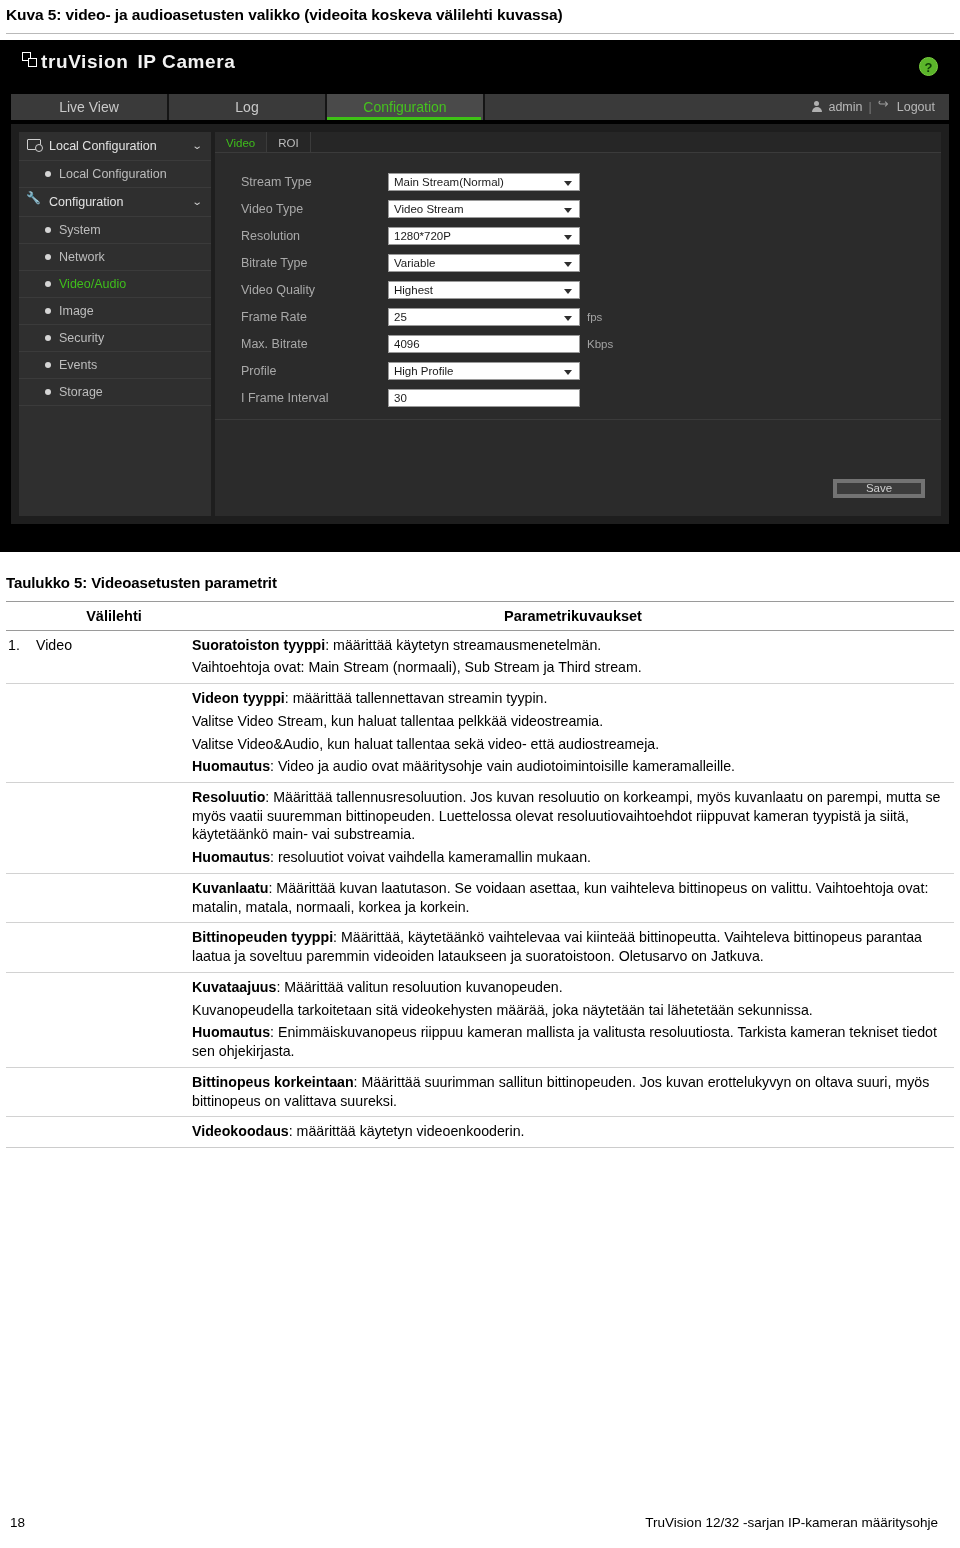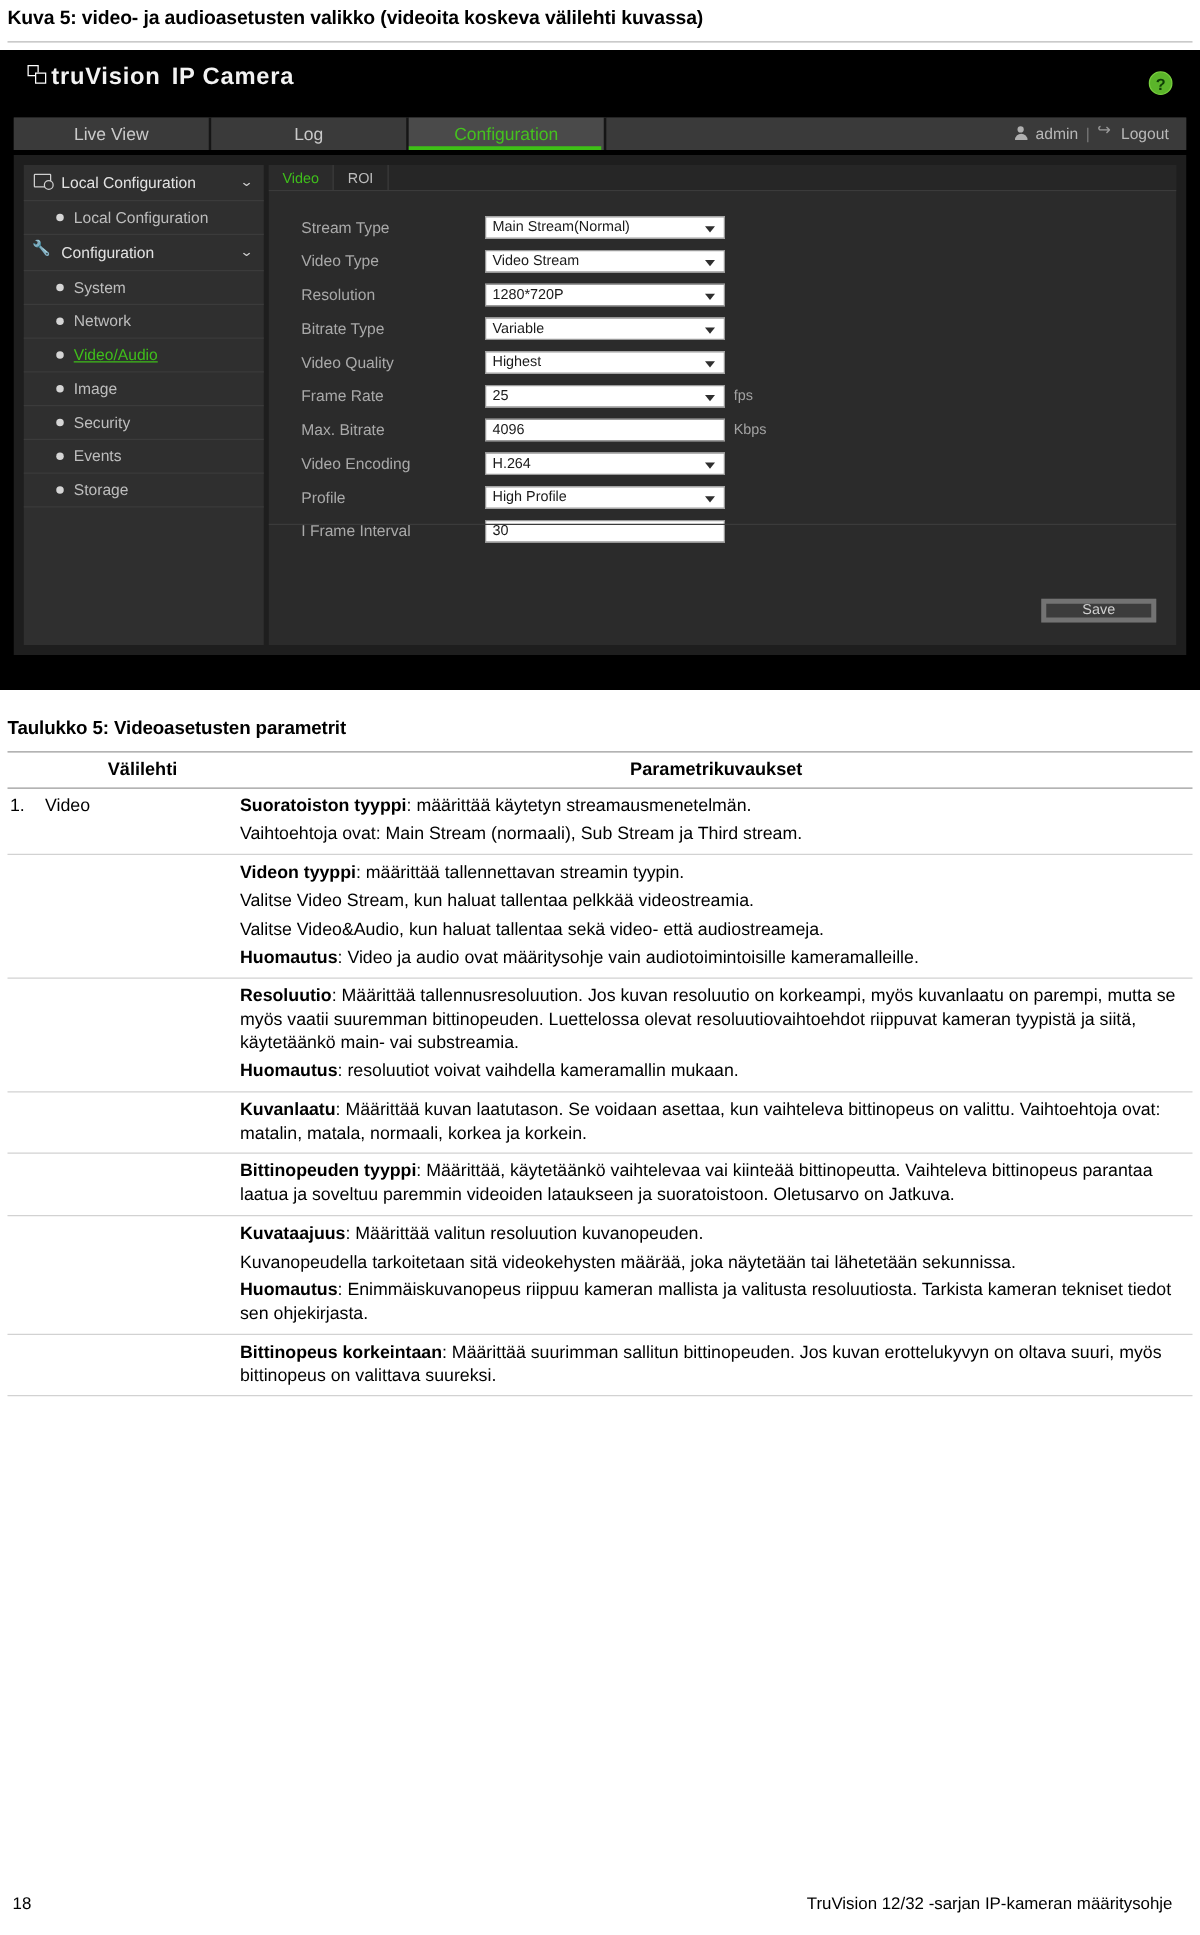--- a/index.html
+++ b/index.html
@@ -175,21 +175,21 @@
     display:flex; align-items:center;
     padding:6px 10px 6px 26px;
     color:#bdbdbd;
     font-size:12.5px;
     border-bottom:1px solid #3b3b3b;
   }
   .side-item .dot {
     width:6px; height:6px; border-radius:50%;
     background:#d5d5d5; margin-right:8px; flex:0 0 6px;
   }
-  .side-item.active { color:#3fbe1b;text-decoration:underline; }
+  .side-item.active { color:#3fbe1b; }
   .side-item.active .dot { background:#d5d5d5; }
 
   
   .ui-content {
     flex:1;
     margin:8px 8px 8px 4px;
     background:#2b2b2b;
     position:relative;
     display:flex;
     flex-direction:column;
@@ -454,26 +454,20 @@
         </div>
 
         <div class="frow">
           <div class="flabel">Max. Bitrate</div>
           <div class="fctl">
             <span class="val">4096</span>
           </div>
           <span class="unit">Kbps</span>
         </div>
 
-        <div class="frow">
-          <div class="flabel">Video Encoding</div>
-          <div class="fctl select">
-            <span class="val">H.264</span>
-          </div>
-        </div>
 
         <div class="frow">
           <div class="flabel">Profile</div>
           <div class="fctl select">
             <span class="val">High Profile</span>
           </div>
         </div>
 
         <div class="frow">
           <div class="flabel">I Frame Interval</div>
@@ -559,19 +553,26 @@
     </tr>
 
     <tr>
       <td class="c-num"></td>
       <td class="c-tab"></td>
       <td class="cellpad">
         <p><b>Bittinopeus korkeintaan</b><span>: Määrittää suurimman sallitun bittinopeuden. Jos kuvan erottelukyvyn on oltava suuri, myös bittinopeus on valittava suureksi.</span></p>
       </td>
     </tr>
 
+    <tr class="last">
+      <td class="c-num"></td>
+      <td class="c-tab"></td>
+      <td class="cellpad">
+        <p><b>Videokoodaus</b><span>: määrittää käytetyn videoenkooderin.</span></p>
+      </td>
+    </tr>
   </tbody>
 </table>
 
 <div class="footer">
   <div class="pg">18</div>
   <div class="doc">TruVision 12/32 -sarjan IP-kameran määritysohje</div>
 </div>
 
 </body></html>

